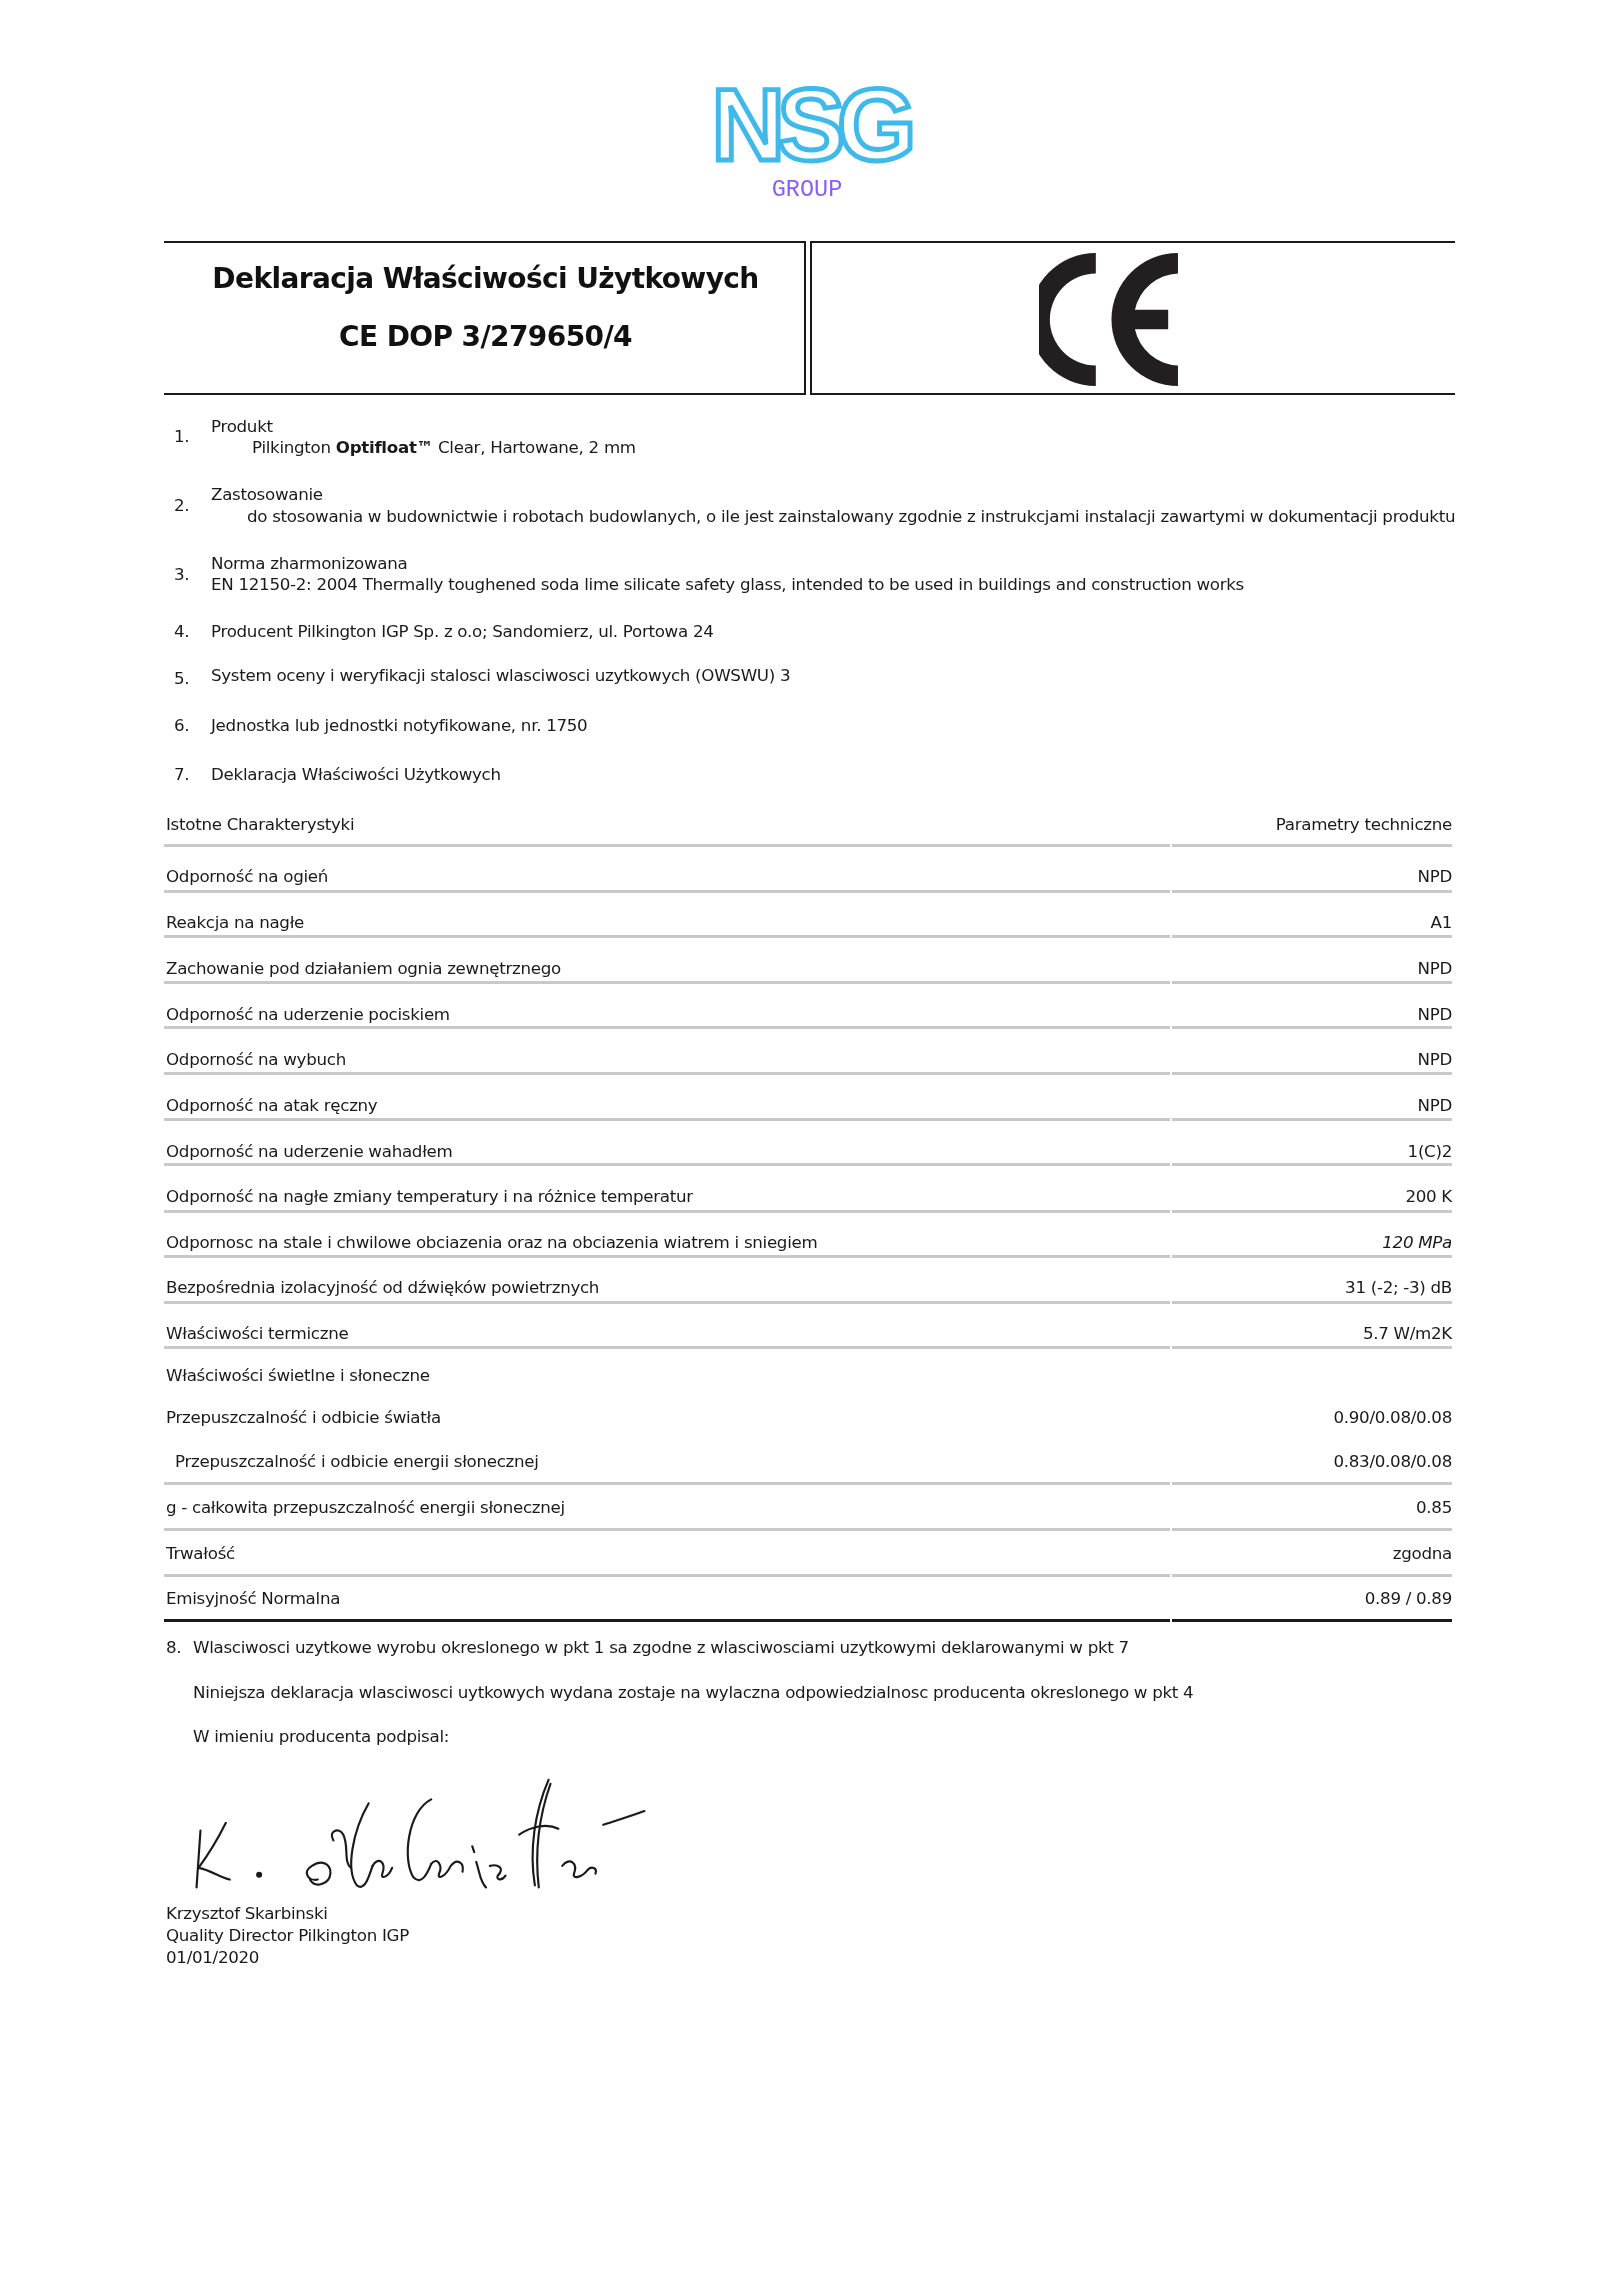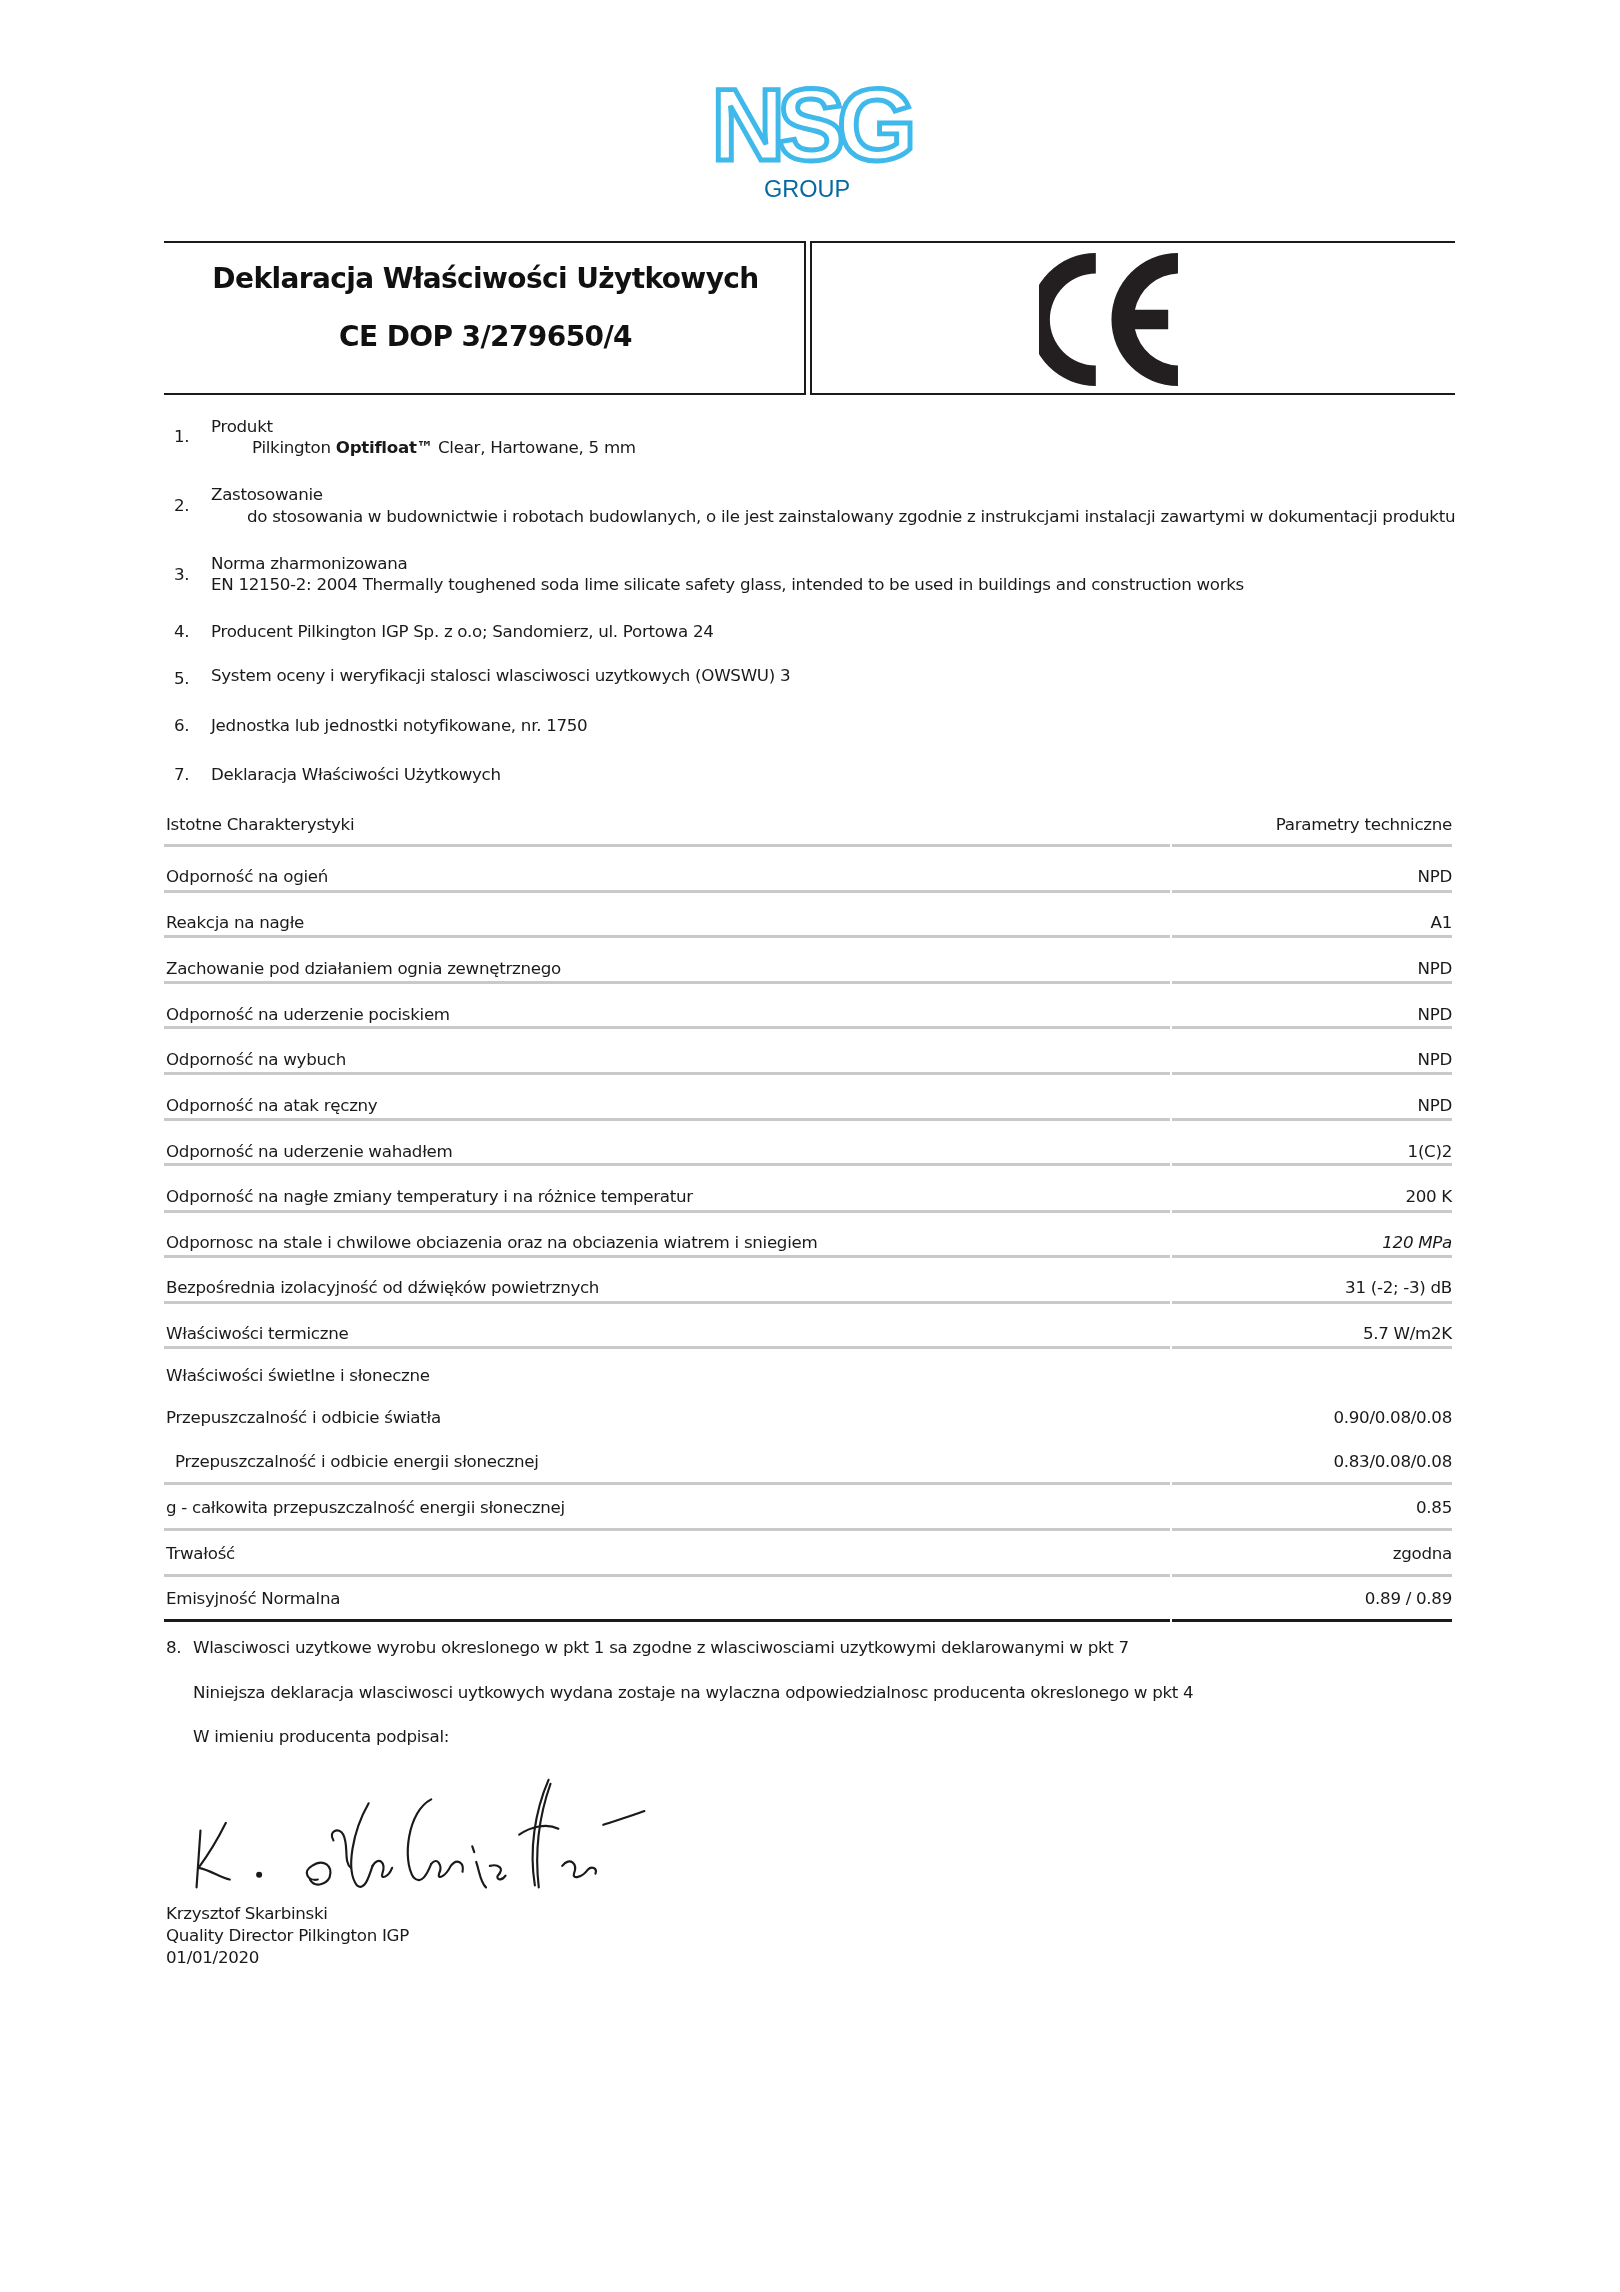--- a/index.html
+++ b/index.html
@@ -3,21 +3,21 @@
 <meta charset="utf-8">
 <style>
   html, body { margin:0; padding:0; background:#ffffff; }
   body { width:1620px; height:2293px; position:relative; overflow:hidden;
          font-family:"DejaVu Sans", sans-serif; color:#1a1a1a; }
   .abs { position:absolute; }
   .txt { font-size:16.7px; line-height:19.6px; white-space:nowrap; letter-spacing:-0.3px; }
   
   #logo { left:702px; top:82px; width:216px; height:88px; }
   #logo-group { left:702px; top:176px; width:210px; text-align:center;
-                font-family:Liberation Sans, sans-serif; font-size:23.5px; color:#0369a1; }
+                font-family:Liberation Mono, monospace; font-size:23.5px; color:#8b5cf6; }
   
   #hdr-left { left:164px; top:241px; width:640px; height:150px;
               border-top:2.9px solid #1a1a1a; border-bottom:2.9px solid #1a1a1a; border-right:2.9px double #1a1a1a; }
   #hdr-right { left:810px; top:241px; width:643px; height:150px;
                border-top:2.9px solid #1a1a1a; border-bottom:2.9px solid #1a1a1a; border-left:2.9px double #1a1a1a; }
   .title { left:164px; width:643px; text-align:center; font-weight:bold;
            font-size:28px; line-height:35px; letter-spacing:-0.6px; color:#111; }
   #ce-mark { left:1039px; top:253px; width:186px; height:133px; }
   
   .num { left:174px; }
@@ -43,21 +43,21 @@
 <div id="hdr-right" class="abs"></div>
 <div class="abs title" style="top:261px;">Deklaracja Właściwości Użytkowych</div>
 <div class="abs title" style="top:319px;">CE DOP 3/279650/4</div>
 <svg id="ce-mark" class="abs" viewBox="0 0 190 136">
   <path d="M58 0 A68 68 0 0 0 58 136 L58 115 A47 47 0 0 1 58 21 Z" fill="#231f20"></path>
   <path d="M142 0 A68 68 0 0 0 142 136 L142 115 A47 47 0 0 1 98 78 L132 78 L132 58 L98 58 A47 47 0 0 1 142 21 Z" fill="#231f20"></path>
 </svg>
 
 <div class="abs txt num" style="top:427px;">1.</div>
 <div class="abs txt item" style="top:417px;">Produkt</div>
-<div class="abs txt sub" style="top:438px;"><span>Pilkington </span><b>Optifloat™</b><span> Clear, Hartowane, 5 mm</span></div>
+<div class="abs txt sub" style="top:438px;"><span>Pilkington </span><b>Optifloat™</b><span> Clear, Hartowane, 2 mm</span></div>
 
 <div class="abs txt num" style="top:496px;">2.</div>
 <div class="abs txt item" style="top:485px;">Zastosowanie</div>
 <div class="abs txt item" style="top:507px;margin-left:36px;">do stosowania w budownictwie i robotach budowlanych, o ile jest zainstalowany zgodnie z instrukcjami instalacji zawartymi w dokumentacji produktu</div>
 
 <div class="abs txt num" style="top:565px;">3.</div>
 <div class="abs txt item" style="top:554px;">Norma zharmonizowana</div>
 <div class="abs txt item" style="top:575px;">EN 12150-2: 2004 Thermally toughened soda lime silicate safety glass, intended to be used in buildings and construction works</div>
 
 <div class="abs txt num" style="top:622px;">4.</div>

